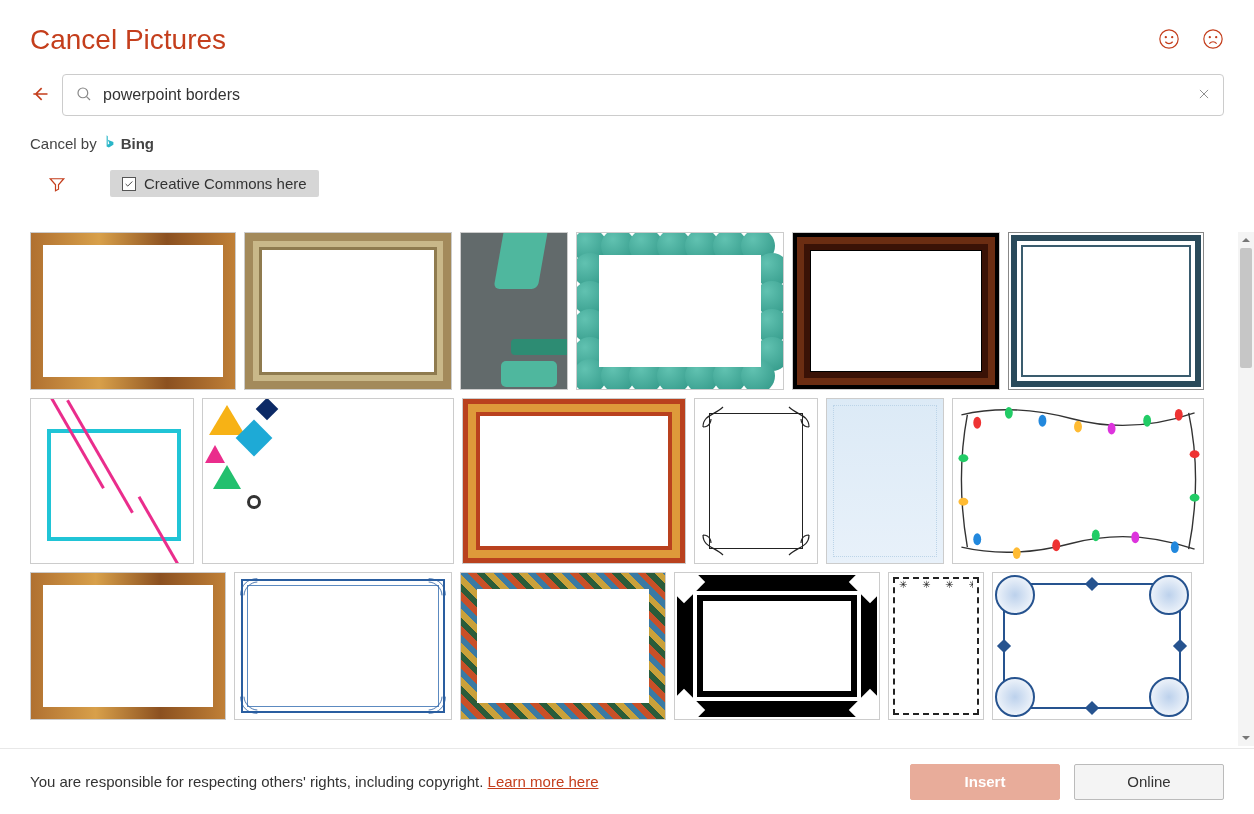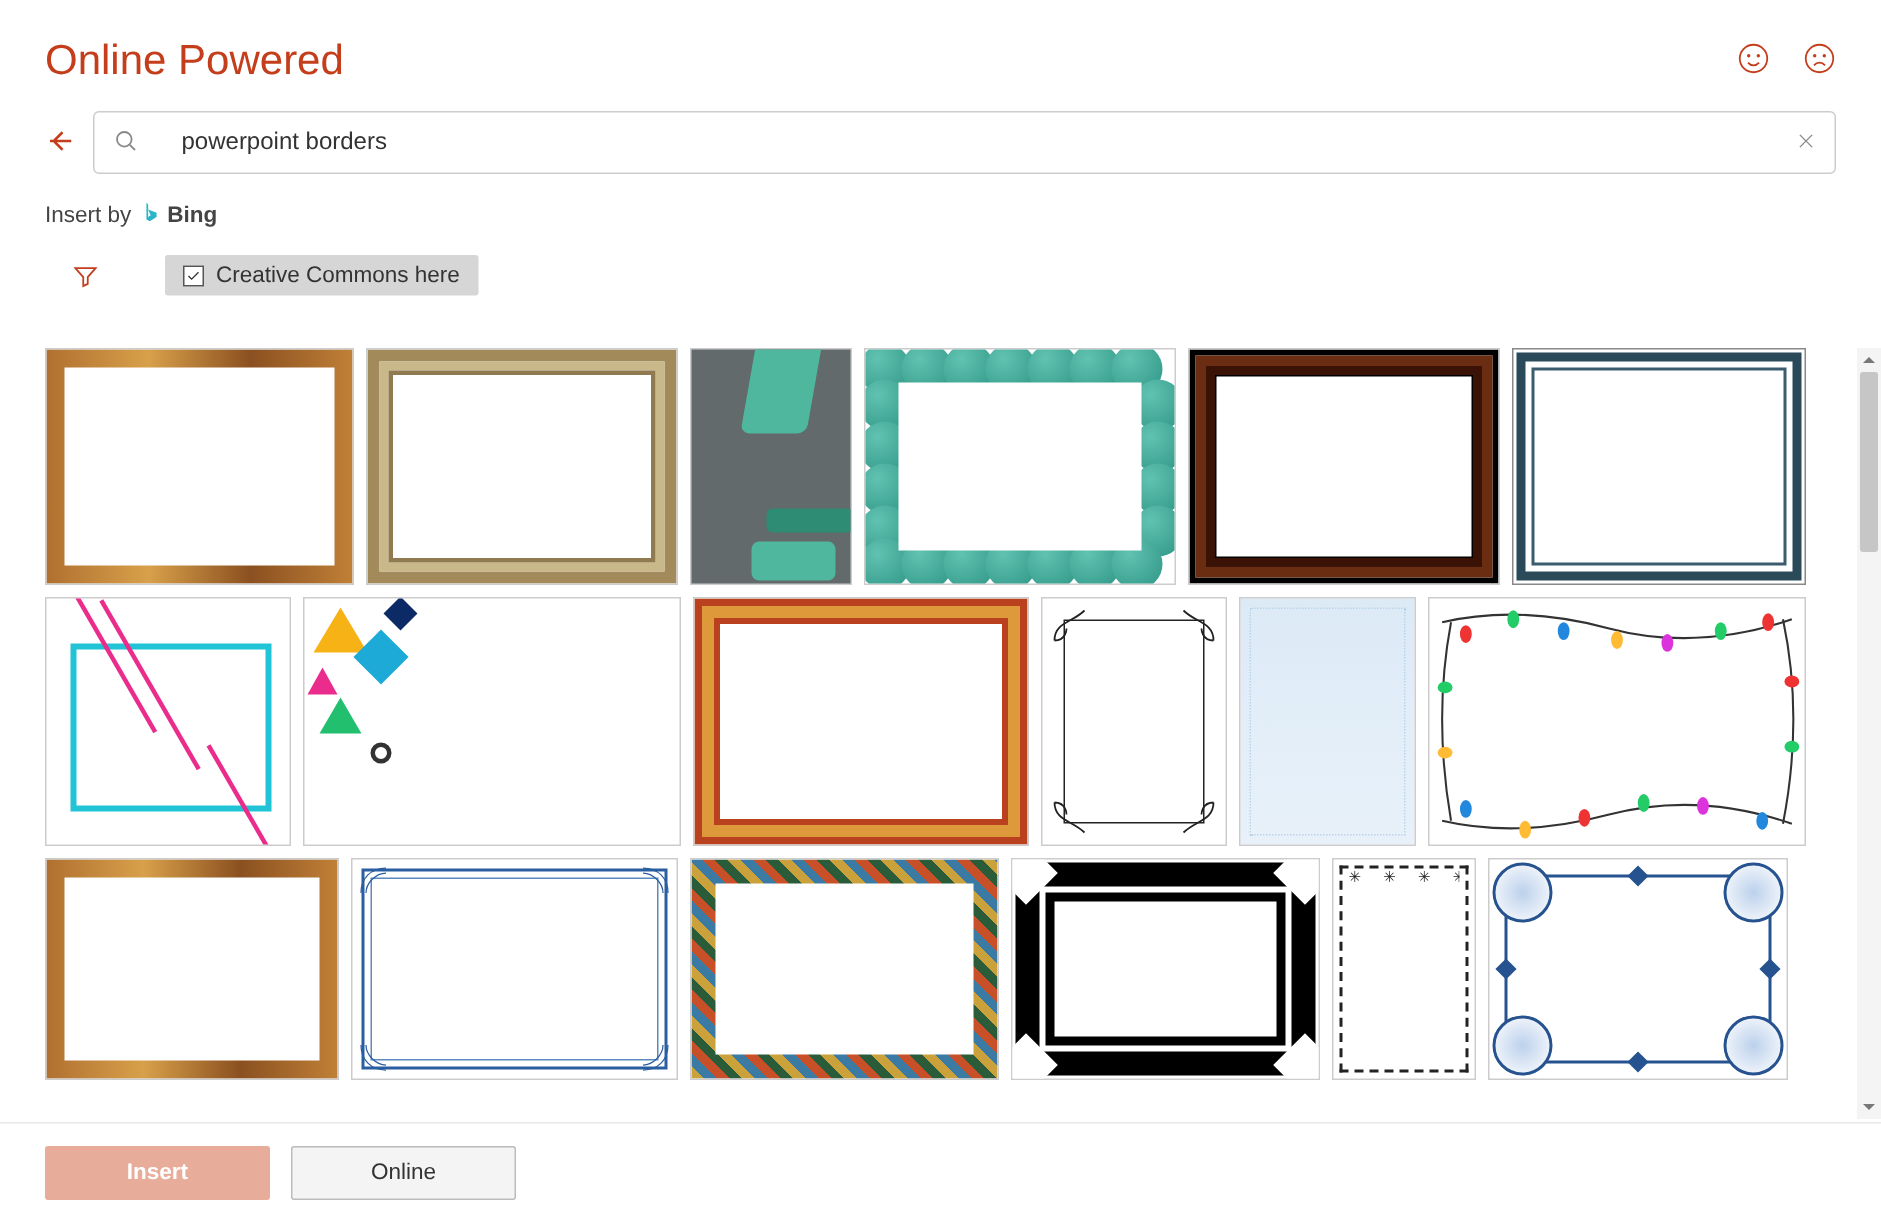--- a/index.html
+++ b/index.html
@@ -35,21 +35,21 @@
   }
   .back-arrow svg { width: 20px; height: 20px; stroke: #c43e1c; fill: none; stroke-width: 2; cursor: pointer; }
   .search-box {
     flex: 1;
     display: flex;
     align-items: center;
     border: 1px solid #ccc;
     border-radius: 4px;
     padding: 0 12px;
     height: 42px;
-    gap: 28px;
+    gap: 10px;
   }
   .search-box svg { width: 18px; height: 18px; stroke: #888; fill: none; stroke-width: 1.6; }
   .search-box input {
     flex: 1;
     border: none;
     outline: none;
     font-size: 16px;
     color: #333;
     background: transparent;
   }
@@ -226,21 +226,21 @@
   .footer button {
     width:150px; height:36px; font-size:15px; border:1px solid #bbb; border-radius:2px;
     background:#f4f4f4; cursor:pointer; color:#333;
   }
   .footer button.insert { background:#e8ac9a; border-color:#e8ac9a; color:#fff; font-weight:600; }
 </style>
 </head>
 <body>
 
 <div class="header">
-  <div class="title">Online Powered</div>
+  <div class="title">Cancel Pictures</div>
   <div class="face-icons">
     <span>
       <svg viewBox="0 0 24 24">
           <circle cx="12" cy="12" r="10"></circle>
           <circle cx="8.5" cy="10" r="0.6" fill="#c43e1c"></circle>
           <circle cx="15.5" cy="10" r="0.6" fill="#c43e1c"></circle>
           <path d="M8 15c1 1.2 2.4 2 4 2s3-0.8 4-2"></path>
         </svg>
     </span>
     <span>
@@ -270,21 +270,21 @@
     <input type="text" value="powerpoint borders" placeholder="Search Bing" style="">
     <span class="clear-x">
       <svg viewBox="0 0 24 24">
           <path d="M5 5l14 14M19 5L5 19"></path>
         </svg>
     </span>
   </div>
 </div>
 
 <div class="powered">
-  <span>Insert by</span>
+  <span>Cancel by</span>
   <span class="bing-logo">
     <svg viewBox="0 0 24 32">
         <path d="M6 2v20l4 2 8-5v-5l-10-4 3 7-3 2V4z" fill="#2ab6c8"></path>
       </svg>
     <span>Bing</span>
   </span>
 </div>
 
 <div class="filter-row">
   <svg class="funnel" viewBox="0 0 24 24">
@@ -476,17 +476,20 @@
     <div class="sthumb"></div>
   </div>
   <div class="arrow bot">
       <svg viewBox="0 0 10 10">
         <path d="M1 3l4 4 4-4z"></path>
       </svg>
     </div>
 </div>
 
 <div class="footer">
+  <div class="notice">
+    <span>You are responsible for respecting others' rights, including copyright. </span><a>Learn more here</a>
+  </div>
   <div class="btns">
     <button class="insert">Insert</button>
     <button>Online</button>
   </div>
 </div>
 
 </body></html>

